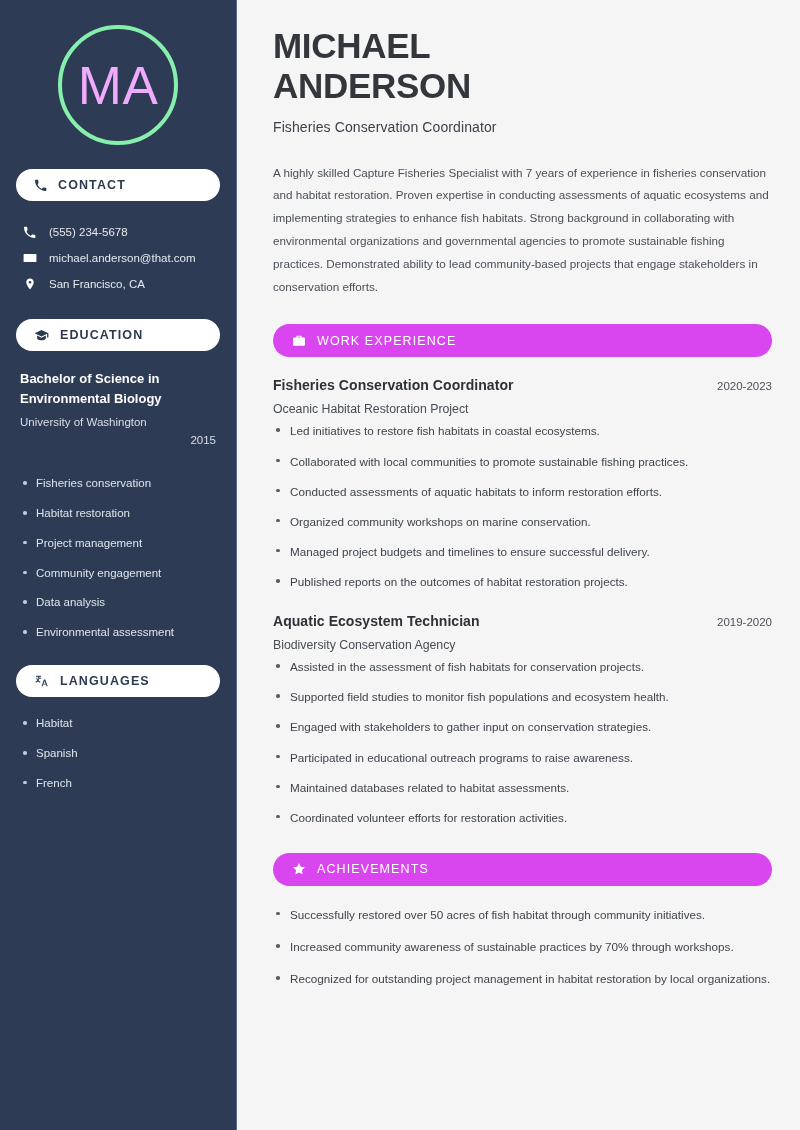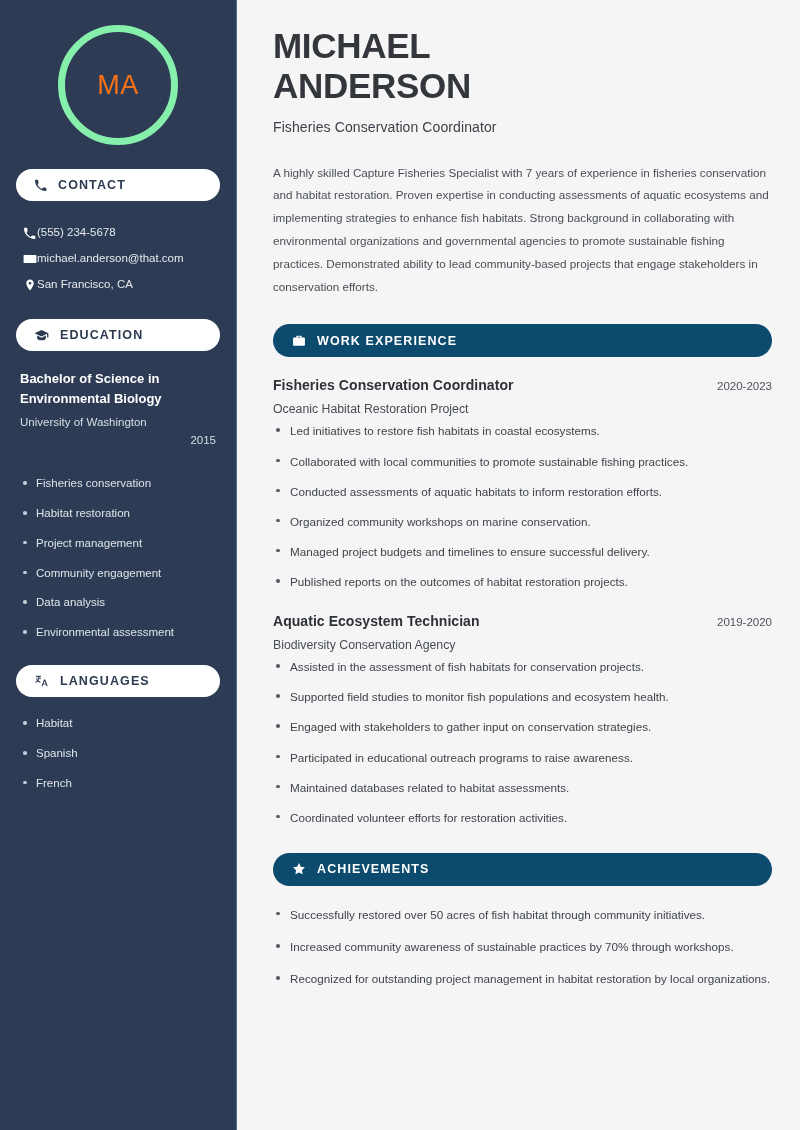--- a/index.html
+++ b/index.html
@@ -34,28 +34,28 @@
   .avatar-wrap {
     display: flex;
     justify-content: center;
     padding-top: 25px;
     padding-bottom: 24px;
   }
   .avatar {
     width: 120px;
     height: 120px;
     border-radius: 50%;
-    border: 7px solid #86efac;
+    border: 4px solid #86efac;
     display: flex;
     align-items: center;
     justify-content: center;
-    font-size: 27px;
+    font-size: 53px;
     font-weight: 400;
     letter-spacing: 0.5px;
-    color: #f97316;
+    color: #f0abfc;
   }
 
   .pill {
     background: #ffffff;
     color: #2b3a50;
     border-radius: 999px;
     height: 32px;
     display: flex;
     align-items: center;
     gap: 11px;
@@ -64,22 +64,22 @@
     font-weight: bold;
     letter-spacing: 1.1px;
     margin-bottom: 18px;
   }
   .pill .pill-ico { display: flex; align-items: center; }
   .pill .pill-ico svg { display: block; }
 
   .contact-list { margin-bottom: 22px; }
   .contact-row {
     display: flex;
-    align-items: flex-end;
-    gap: 0;
+    align-items: center;
+    gap: 12px;
     font-size: 11.5px;
     color: #e6e9ee;
     padding: 5px 2px 5px 6px;
     line-height: 1.4;
   }
   .contact-row .c-ico { width: 15px; display: flex; justify-content: center; }
   .contact-row .c-ico svg { display: block; }
 
   .edu-block { padding: 0 4px 0 4px; margin-bottom: 26px; }
   .edu-degree {
@@ -135,30 +135,30 @@
 
   .summary {
     margin-top: 27px;
     font-size: 11.7px;
     color: #4a4f57;
     line-height: 1.95;
     text-align: left;
   }
 
   .sec-bar {
-    background: #0c4a6e;
+    background: #d946ef;
     color: #ffffff;
     border-radius: 999px;
     height: 33px;
     display: flex;
     align-items: center;
     gap: 11px;
     padding: 0 19px;
     font-size: 12.5px;
-    font-weight: bold;
+    font-weight: normal;
     letter-spacing: 1.1px;
     margin: 26px 0 20px 0;
   }
   .sec-bar .bar-ico { display: flex; align-items: center; }
   .sec-bar .bar-ico svg { display: block; }
 
   .job { margin-bottom: 22px; }
   .job-head {
     display: flex;
     justify-content: space-between;

